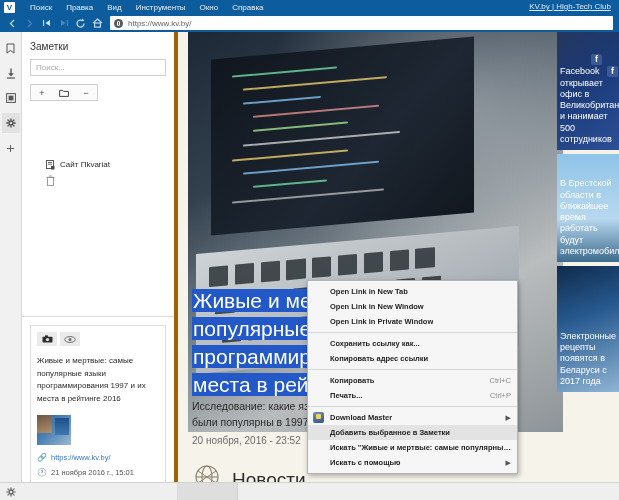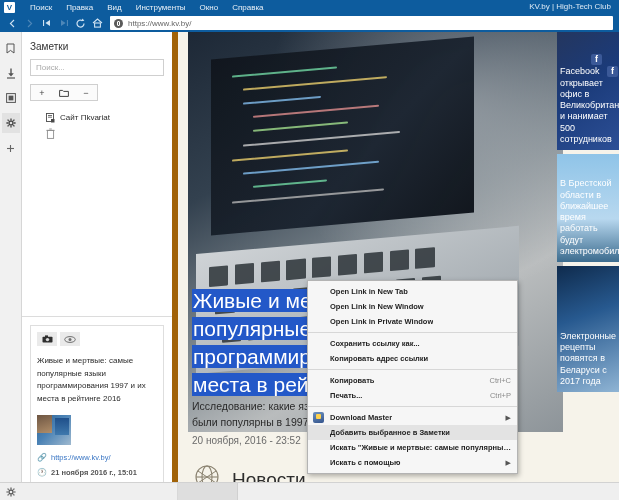--- a/index.html
+++ b/index.html
@@ -17,21 +17,21 @@
     padding: 0 4px; color: #e8f0f7; font-size: 8px; position: relative; z-index: 20;
   }
   .vlogo {
     width: 11px; height: 11px; background: #fff; color: #0d5c9e;
     font-size: 8px; font-weight: bold; line-height: 11px; text-align: center;
     margin-right: 8px; border-radius: 1px;
   }
   .menu-item { padding: 0 7px; white-space: nowrap; cursor: default; }
   .menubar-right {
     position: absolute; right: 8px; top: 0; line-height: 14px;
-    font-size: 8px; color: #dce9f4;
+    font-size: 8px; color: #dce9f4; text-decoration: underline;
   }
 
   
   .navbar {
     height: 18px; background: #0d5c9e; display: flex; align-items: center;
     padding: 0 4px; position: relative; z-index: 19;
   }
   .navbtn {
     width: 17px; height: 16px; display: flex; align-items: center; justify-content: center;
     color: #cfe2f2; font-size: 11px; cursor: default; flex: 0 0 auto;
@@ -62,34 +62,34 @@
     position: relative;
   }
   .rail-ico {
     width: 18px; height: 20px; display: flex; align-items: center; justify-content: center;
     color: #555; margin-bottom: 5px; font-size: 10px;
   }
   .rail-ico.active { background: #e2e2e2; }
 
   
   .notespanel {
-    width: 156px; background: #fff; border-right: 6px solid #a16207;
+    width: 156px; background: #fff; border-right: 4px solid #a16207;
     display: flex; flex-direction: column; font-size: 8px; color: #333;
   }
   .notes-title { padding: 9px 8px 7px 8px; font-size: 10px; color: #333; }
   .notes-search {
     margin: 0 8px 8px 8px; height: 17px; border: 1px solid #cfcfcf; background: #fff;
     display: flex; align-items: center; padding: 0 5px; font-size: 8px; color: #aaa;
   }
   .notes-btnrow { margin: 0 8px 9px 8px; display: flex; border: 1px solid #cfcfcf; width: 68px; }
   .nbtn {
     flex: 1; height: 15px; display: flex; align-items: center; justify-content: center;
     font-size: 9px; color: #444; background: #fbfbfb;
   }
-  .notes-list { flex: 0 0 auto; }
+  .notes-list { flex: 0 0 auto; margin-top: 47px; }
   .note-row {
     display: flex; align-items: center; height: 15px; padding-left: 24px; gap: 5px;
     font-size: 8px; color: #2b2b2b;
   }
   .note-row.sel { background: #cfe0f2; }
   .note-ico { width: 9px; height: 10px; flex: 0 0 auto; }
   .note-label { white-space: nowrap; overflow: hidden; text-overflow: ellipsis; }
   .trash-row { padding-left: 24px; height: 16px; display: flex; align-items: center; }
 
   .notes-spacer { flex: 1; }
@@ -116,21 +116,21 @@
     content:""; position:absolute; left:0; top:0; width:45%; height:60%;
     background: linear-gradient(160deg,#6d5542,#b08e6a);
   }
   .nc-thumb::after{
     content:""; position:absolute; right:2px; top:3px; width:40%; height:55%;
     background: linear-gradient(180deg,#1f4f8a,#3f79ad);
   }
   .nc-meta { display: flex; align-items: center; gap: 5px; font-size: 7.5px; margin-bottom: 6px; }
   .nc-meta a { color: #3a76c4; text-decoration: none; }
   .nc-meta .mico { color: #9a9a9a; font-size: 8px; width: 9px; text-align: center; }
-  .nc-meta .mdate { color: #555; font-weight: bold; }
+  .nc-meta .mdate { color: #555; }
 
   
   .webview { flex: 1; position: relative; background: #f6f3ea; overflow: hidden; }
 
   .hero {
     position: absolute; left: 10px; top: 0; width: 375px; height: 400px;
     overflow: hidden;
   }
   .hero-img {
     position: absolute; inset: 0;

